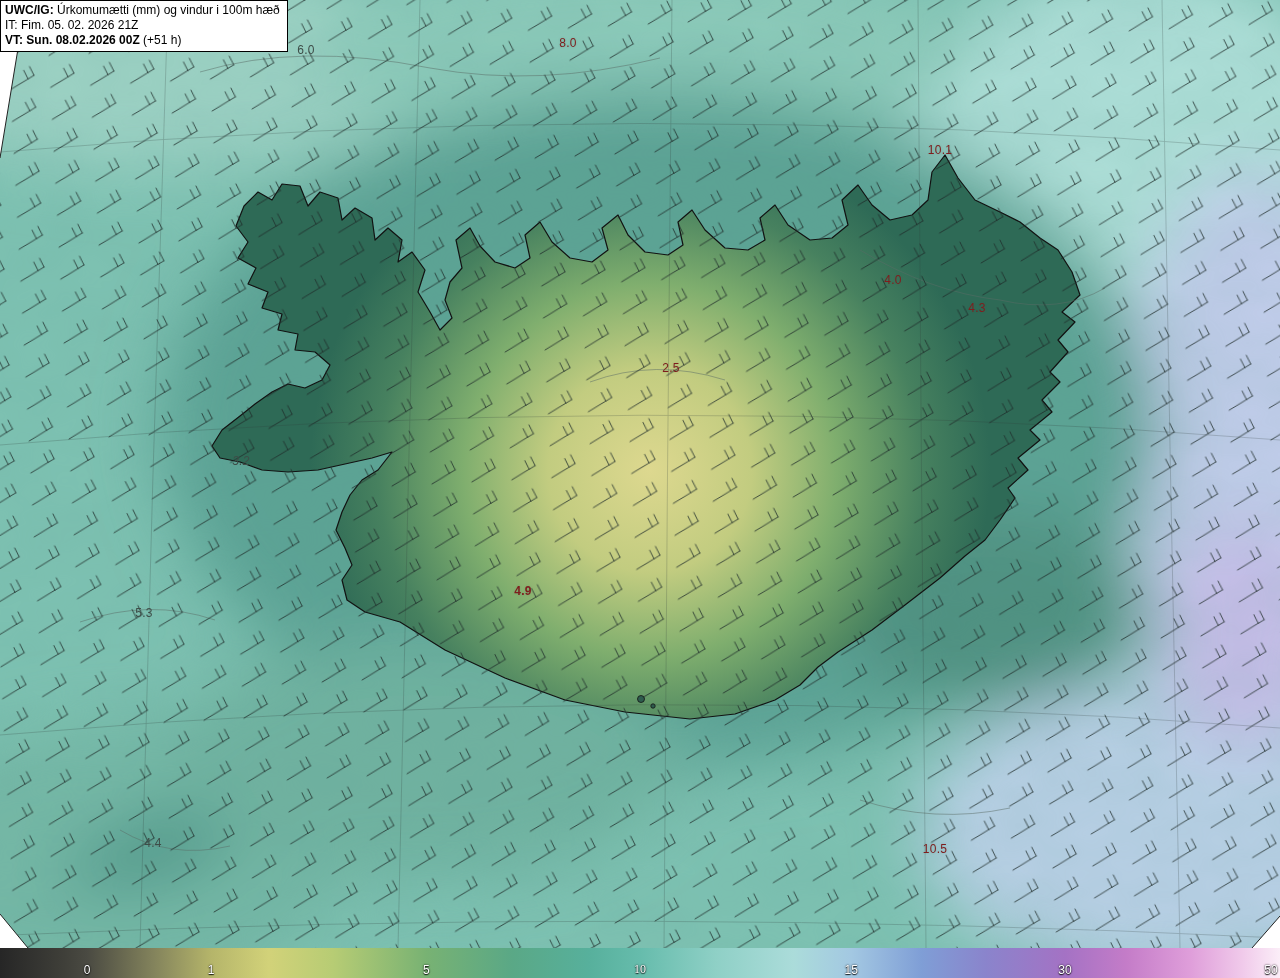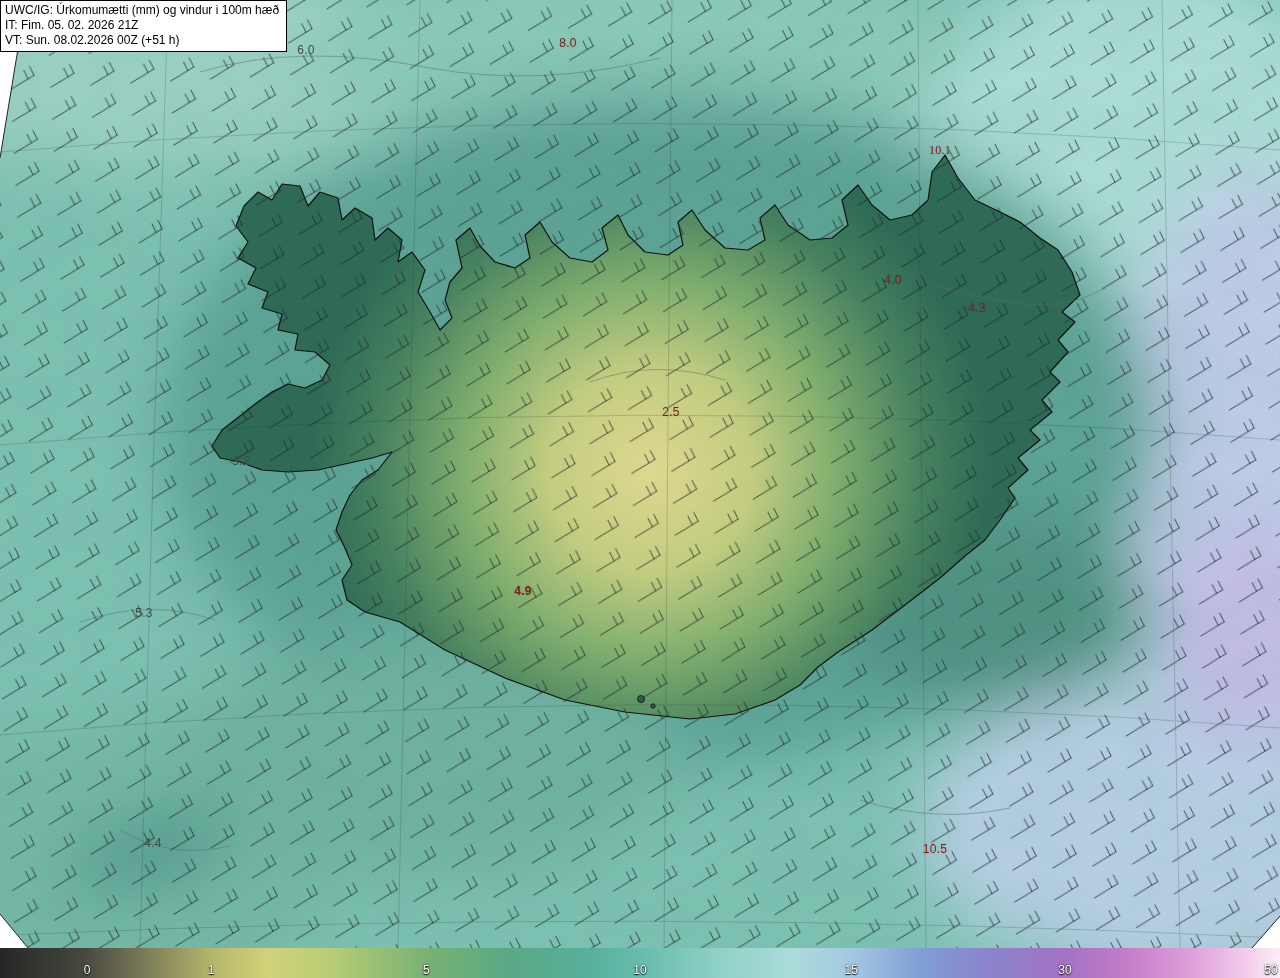--- a/index.html
+++ b/index.html
@@ -5,21 +5,21 @@
   html,body{margin:0;padding:0;background:#ffffff;font-family:"Liberation Sans",sans-serif;}
   .stage{position:relative;width:1280px;height:978px;overflow:hidden;background:#ffffff;}
   .map-area{position:absolute;left:0;top:0;width:1280px;height:948px;}
   .map-area svg{display:block;}
   .annotation-layer{position:absolute;left:0;top:0;width:1280px;height:948px;pointer-events:none;}
   .contour-label{position:absolute;transform:translate(-50%,-50%);font-size:12px;letter-spacing:.3px;}
   .contour-label.dark{color:#3e4d48;}
   .contour-label.light{color:#7f1d1d;text-shadow:0 0 2px rgba(60,90,80,.25);}
   .title-box{position:absolute;top:0;left:0;background:#ffffff;border:1px solid #000;
              padding:2px 7px 3px 4px;font-size:12px;line-height:15px;color:#000;max-width:290px;z-index:5;}
-  .title-box .b{font-weight:normal;}
+  .title-box .b{font-weight:bold;}
   .colorbar{position:absolute;left:0;bottom:0;width:1280px;height:30px;background:#333;}
   .cb-tick{position:absolute;bottom:1px;transform:translateX(-50%);color:#fff;font-size:12px;
            text-shadow:0 0 2px rgba(0,0,0,.95),0 1px 1px rgba(0,0,0,.8);}
 </style>
 </head>
 <body>
 
 <div class="stage">
 
   <div class="map-area">
@@ -122,24 +122,24 @@
         <polygon points="0,948 0,914 28,948" fill="#ffffff"></polygon>
         <path d="M0,914 L28,948" stroke="#222" stroke-width="1" fill="none"></path>
         <polygon points="1280,948 1280,916 1252,948" fill="#ffffff"></polygon>
         <path d="M1280,916 L1252,948" stroke="#222" stroke-width="1" fill="none"></path>
       </g>
     </svg>
 
     <div id="annotations" class="annotation-layer">
         <span class="contour-label dark" style="left: 306px; top: 50px;">6.0</span>
         <span class="contour-label light" style="left: 568px; top: 43px;">8.0</span>
-        <span class="contour-label light" style="left: 940px; top: 150px; font-family: Liberation Serif, serif;">10.1</span>
+        <span class="contour-label light" style="left: 940px; top: 150px;">10.1</span>
         <span class="contour-label light" style="left: 893px; top: 280px;">4.0</span>
         <span class="contour-label light" style="left: 977px; top: 308px;">4.3</span>
-        <span class="contour-label light" style="left: 671px; top: 368px; margin-top: 44px;">2.5</span>
+        <span class="contour-label light" style="left: 671px; top: 368px;">2.5</span>
         <span class="contour-label dark" style="left: 241px; top: 461px; font-style: italic;">3.2</span>
         <span class="contour-label dark" style="left: 144px; top: 613px;">5.3</span>
         <span class="contour-label light" style="left: 523px; top: 591px; font-weight: bold;">4.9</span>
         <span class="contour-label dark" style="left: 153px; top: 843px;">4.4</span>
         <span class="contour-label light" style="left: 935px; top: 813px; margin-top: 36px;">10.5</span>
       </div>
 
     <div class="title-box">
       <div>
         <span class="b">UWC/IG:</span>
@@ -151,19 +151,19 @@
         <span class="b">Sun. 08.02.2026 00Z</span>
         <span>(+51 h)</span>
       </div>
     </div>
   </div>
 
   <div class="colorbar" id="colorbar" style="background: linear-gradient(to right, rgb(38, 38, 38) 0%, rgb(63, 63, 57) 5%, rgb(74, 74, 66) 6.8%, rgb(131, 131, 92) 12%, rgb(181, 181, 106) 16.5%, rgb(210, 210, 121) 21%, rgb(183, 204, 116) 26%, rgb(120, 178, 115) 33.3%, rgb(90, 168, 134) 40%, rgb(87, 176, 156) 46%, rgb(102, 188, 172) 50%, rgb(143, 208, 198) 56%, rgb(171, 220, 218) 62%, rgb(163, 200, 226) 66.5%, rgb(127, 158, 214) 72%, rgb(138, 132, 204) 77%, rgb(164, 114, 196) 83.2%, rgb(196, 124, 200) 88%, rgb(223, 158, 218) 93%, rgb(240, 201, 234) 97%, rgb(251, 238, 248) 100%);">
       <span class="cb-tick" style="left: 6.8%;">0</span>
       <span class="cb-tick" style="left: 16.5%;">1</span>
       <span class="cb-tick" style="left: 33.3%;">5</span>
-      <span class="cb-tick" style="left: 50%;">10</span>
+      <span class="cb-tick" style="left: 50%; font-family: Liberation Serif, serif;">10</span>
       <span class="cb-tick" style="left: 66.5%;">15</span>
       <span class="cb-tick" style="left: 83.2%;">30</span>
       <span class="cb-tick" style="left: 99.3%;">50</span>
     </div>
 
 </div>
 
 </body></html>

